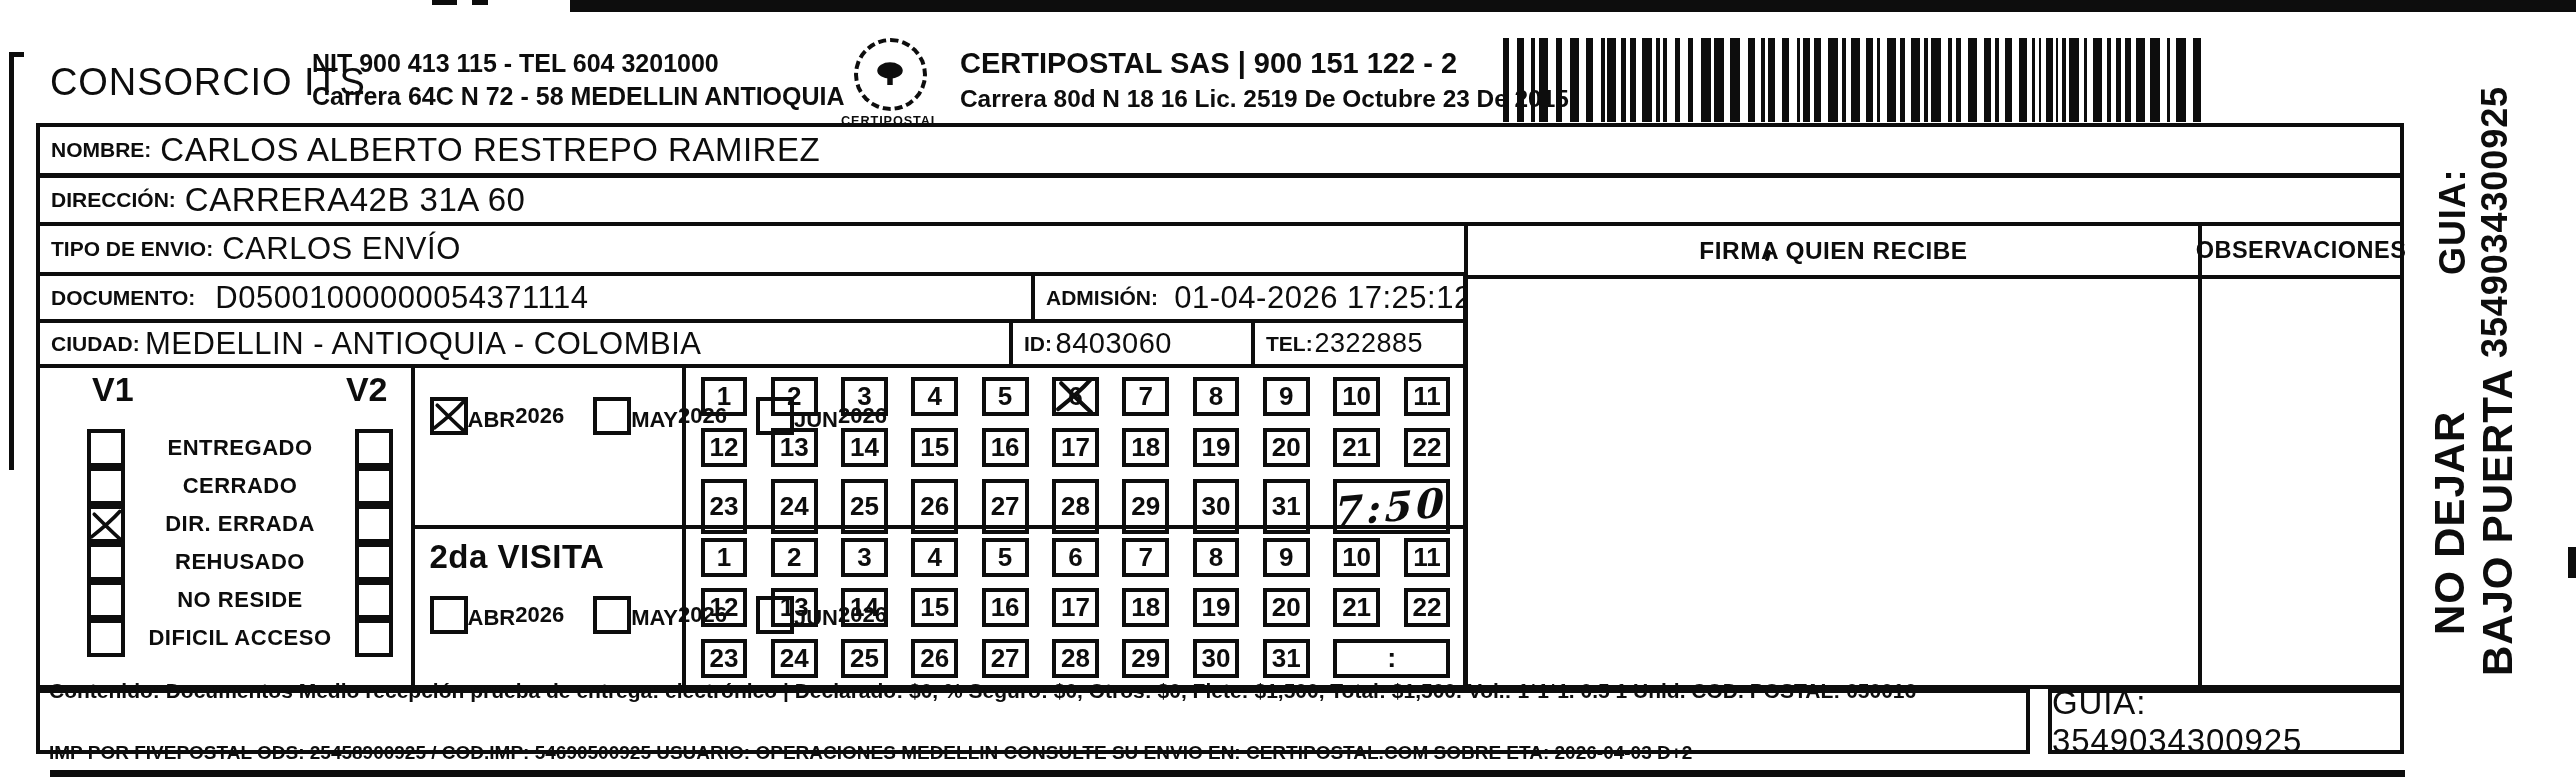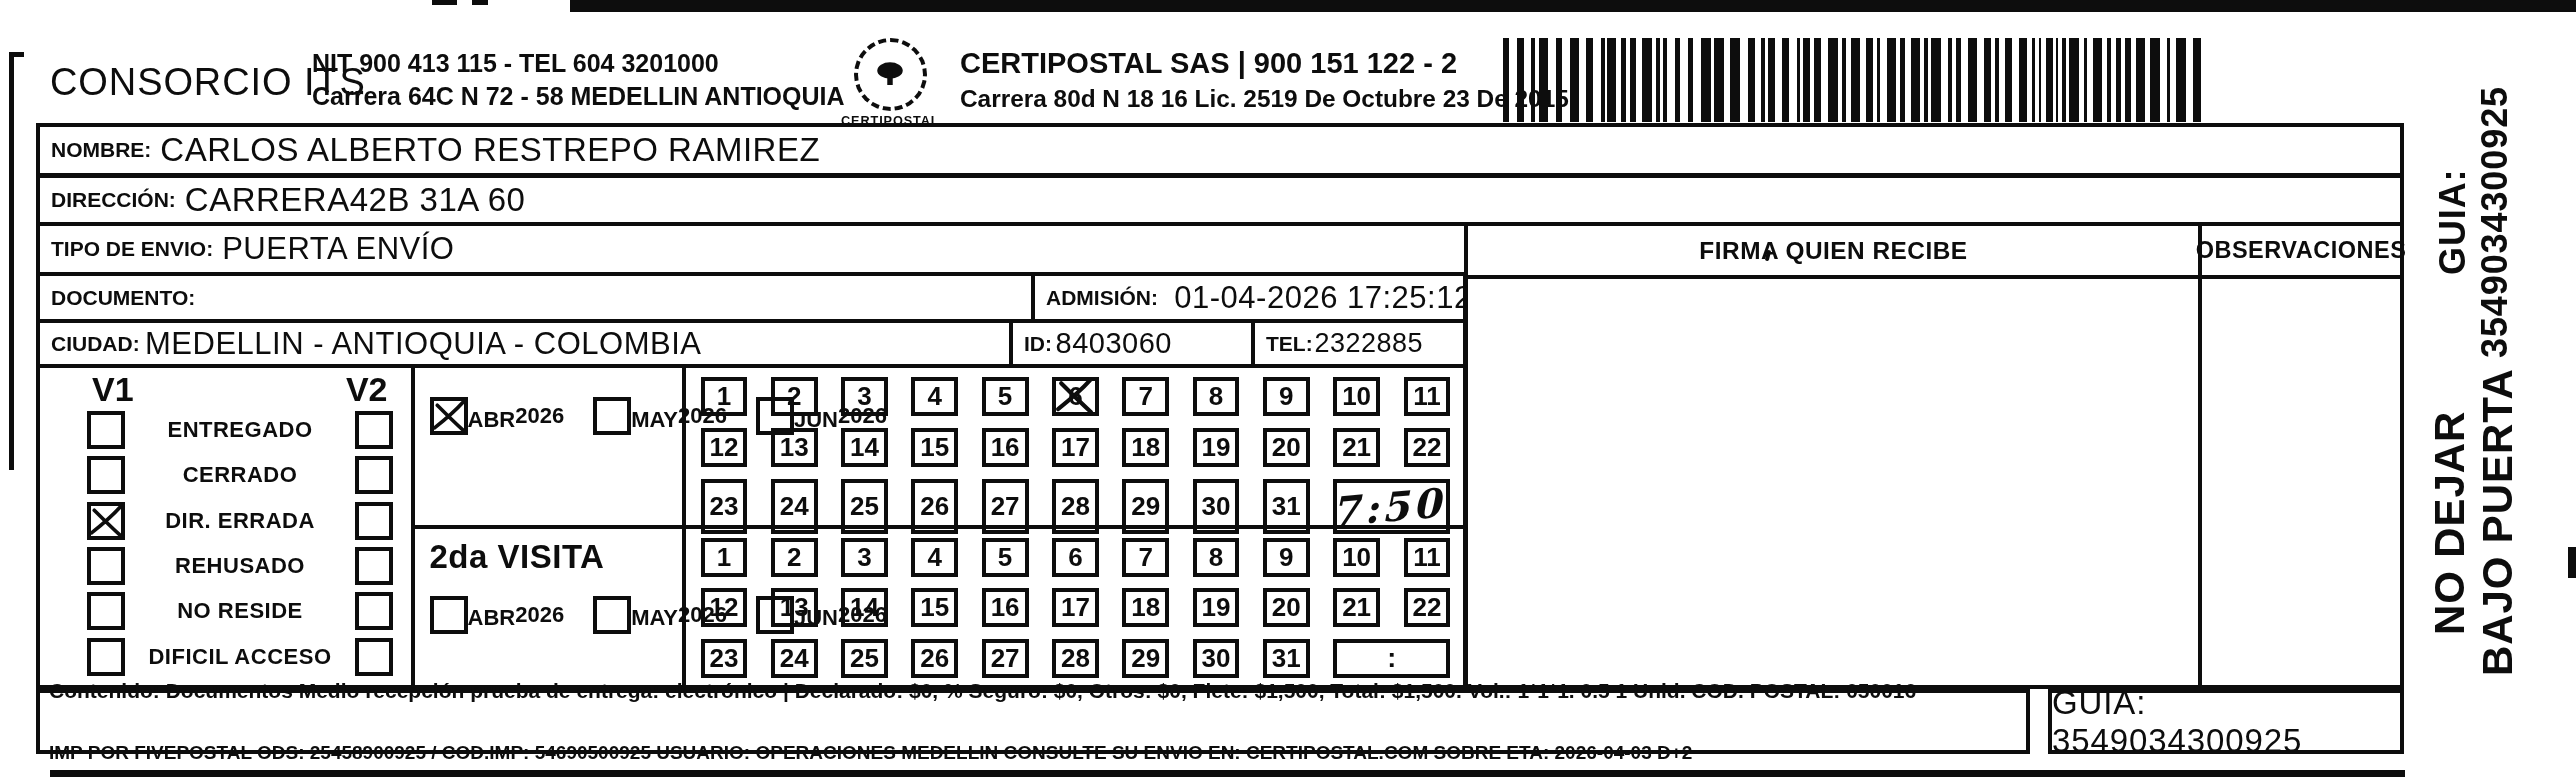--- a/index.html
+++ b/index.html
@@ -36,21 +36,21 @@
   .panel-hdr .t{font-size:24.4px;font-weight:bold;letter-spacing:0.5px;}
   .comma-mark{position:absolute;left:298px;top:23.5px;width:3.6px;height:11px;
               background:#0d0d0d;transform:rotate(14deg);border-radius:1.8px;}
 
   
   .status-panel{width:375px;border-right:4.5px solid #0d0d0d;display:flex;
                 flex-direction:column;height:100%;box-sizing:border-box;}
   .status-hdr{display:flex;justify-content:space-between;
               padding:1.8px 23.5px 0 52px;font-size:34px;font-weight:bold;}
   .status-rows{flex:1;display:flex;flex-direction:column;
-               justify-content:space-between;padding:1.8px 0 9px 0;}
+               justify-content:center;padding:1.8px 0 9px 0;}
   .status-row{display:flex;align-items:center;padding:0 18px 0 47px;}
   .status-row .olabel{flex:1;text-align:center;font-size:22px;font-weight:bold;
                       letter-spacing:0.5px;}
   .chk{width:38px;height:38px;border:4.5px solid #0d0d0d;position:relative;
        box-sizing:border-box;background:#fff;flex:0 0 auto;}
   .chk svg{position:absolute;left:-3.6px;top:-3.6px;width:40px;height:40px;}
 
   
   .main-section{display:flex;border:4.5px solid #0d0d0d;}
   .visits-col{flex:1;display:flex;flex-direction:column;}
@@ -197,26 +197,27 @@
   <span class="val val-big">CARLOS ALBERTO RESTREPO RAMIREZ</span>
 </div>
 
 <div class="abs row" style="left:36px;top:174px;width:2368px;height:52px;">
   <span class="lbl">DIRECCIÓN:</span>
   <span class="val val-big">CARRERA42B 31A 60</span>
 </div>
 
 <div class="abs row" style="left:36px;top:222px;width:1513px;height:54px;">
   <span class="lbl">TIPO DE ENVIO:</span>
-  <span class="val">PUERTA ENVÍO</span>
+  <span class="val">CARLOS ENVÍO</span>
 </div>
 
 <div class="abs row" style="left:36px;top:272px;width:1431px;height:51px;padding:0;">
   <div class="cell" style="flex:1;">
     <span class="lbl">DOCUMENTO:</span>
+    <span class="val" style="padding-left:20px;">D05001000000054371114</span>
   </div>
   <div class="cell" style="width:432px;">
     <span class="lbl">ADMISIÓN:</span>
     <span class="val" style="padding-left:16.3px;">01-04-2026 17:25:12</span>
   </div>
 </div>
 
 <div class="abs row" style="left:36px;top:319px;width:1431px;height:49px;padding:0;">
   <div class="cell" style="flex:1;">
     <span class="lbl">CIUDAD:</span>

